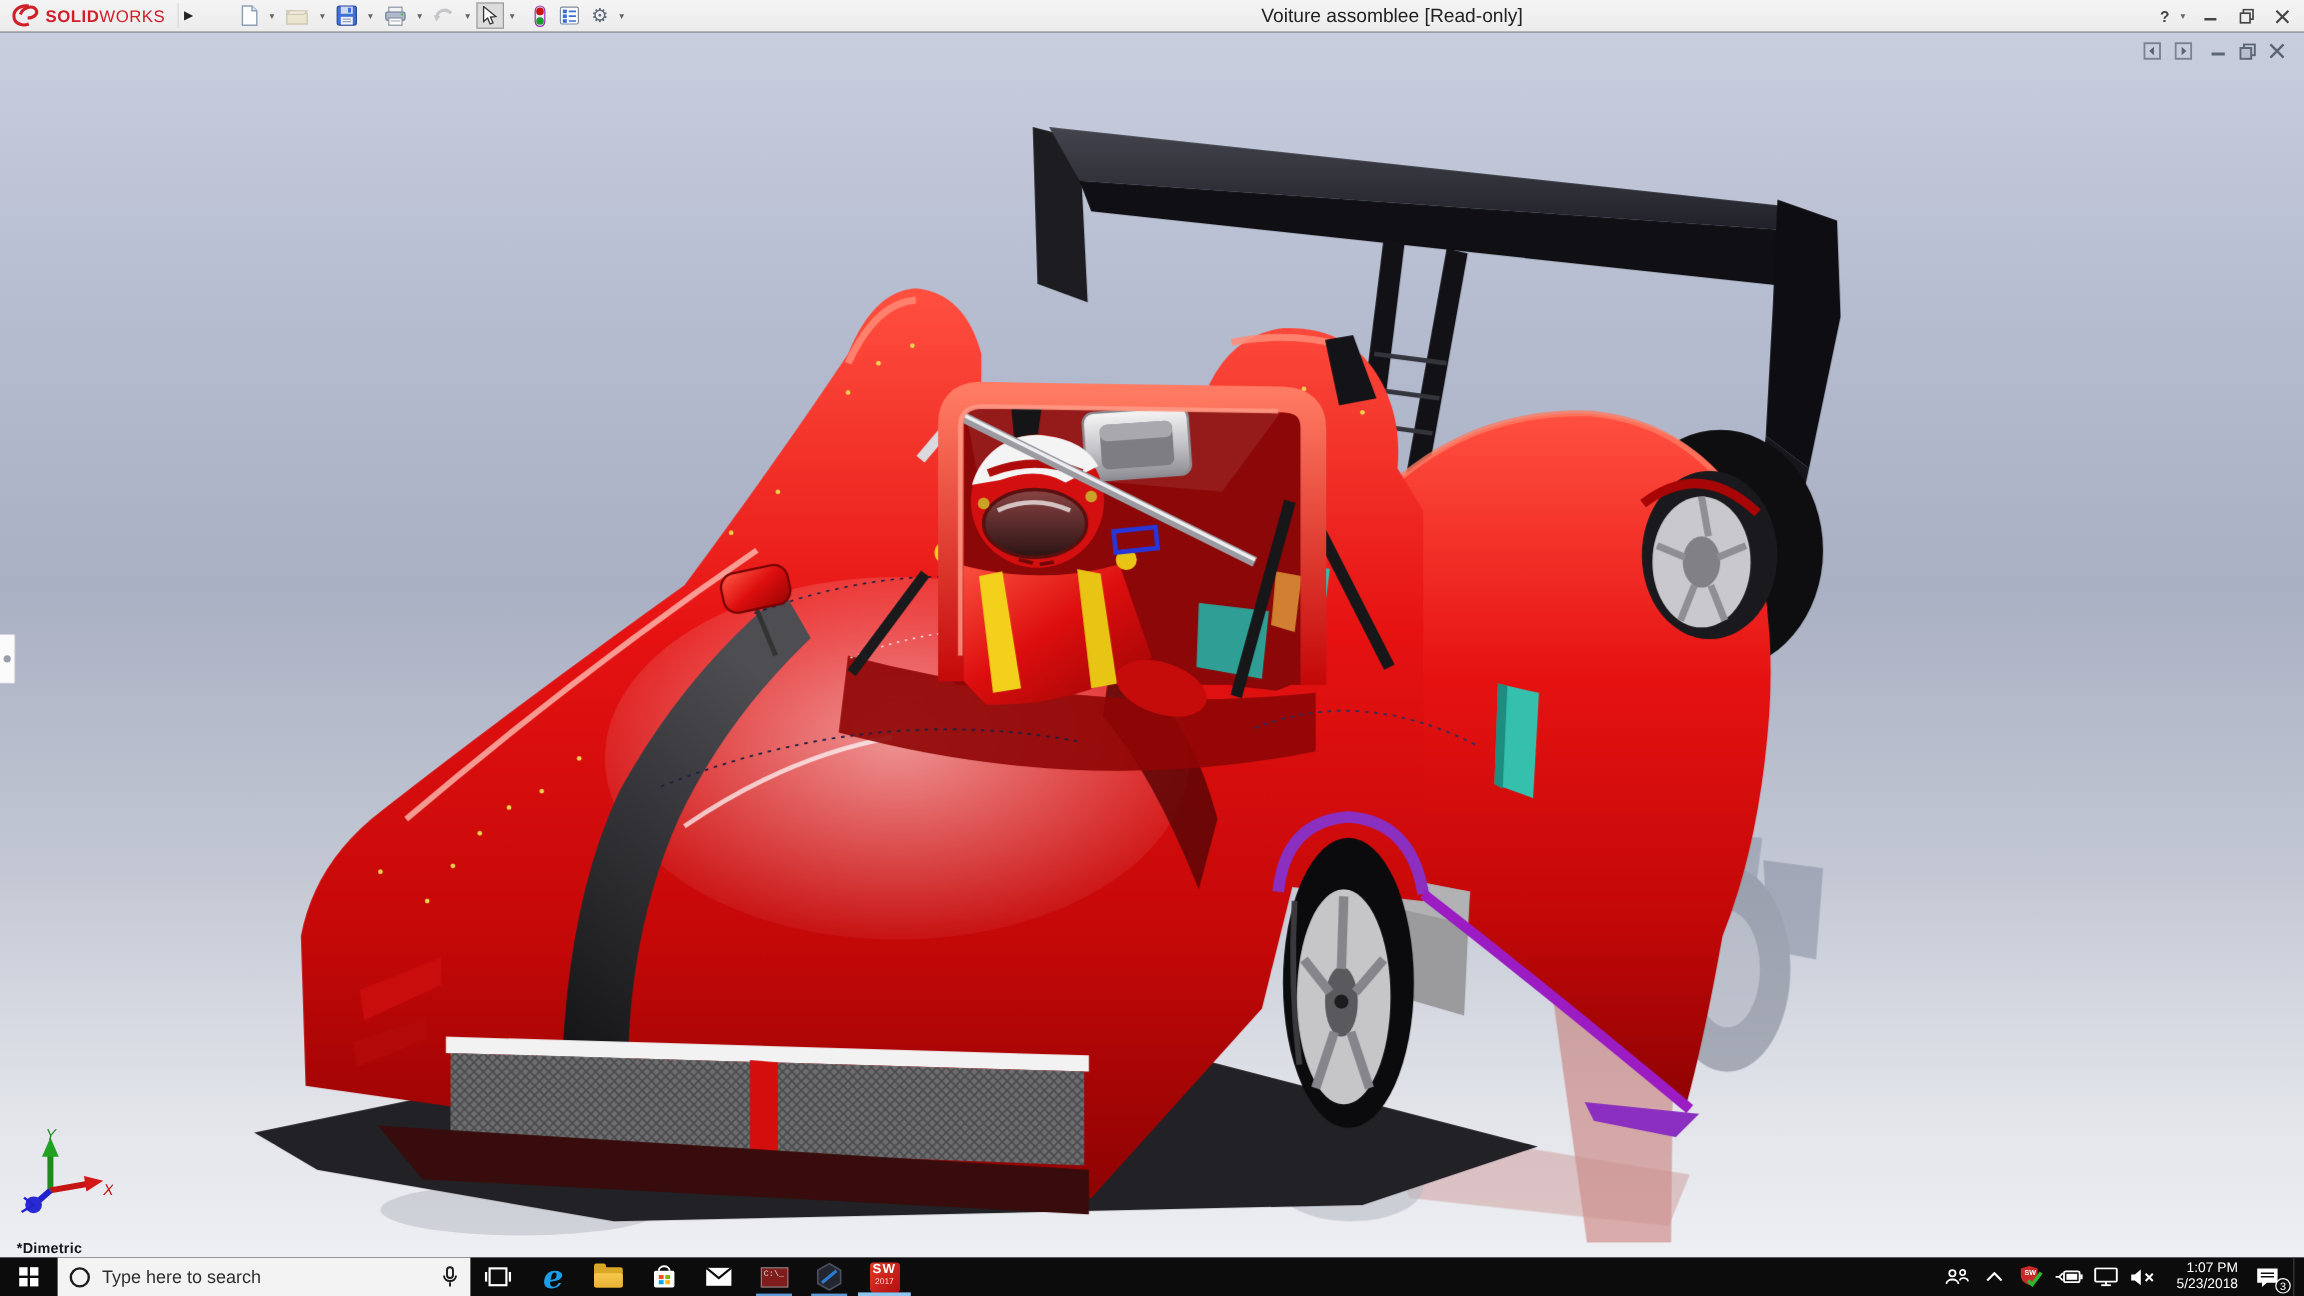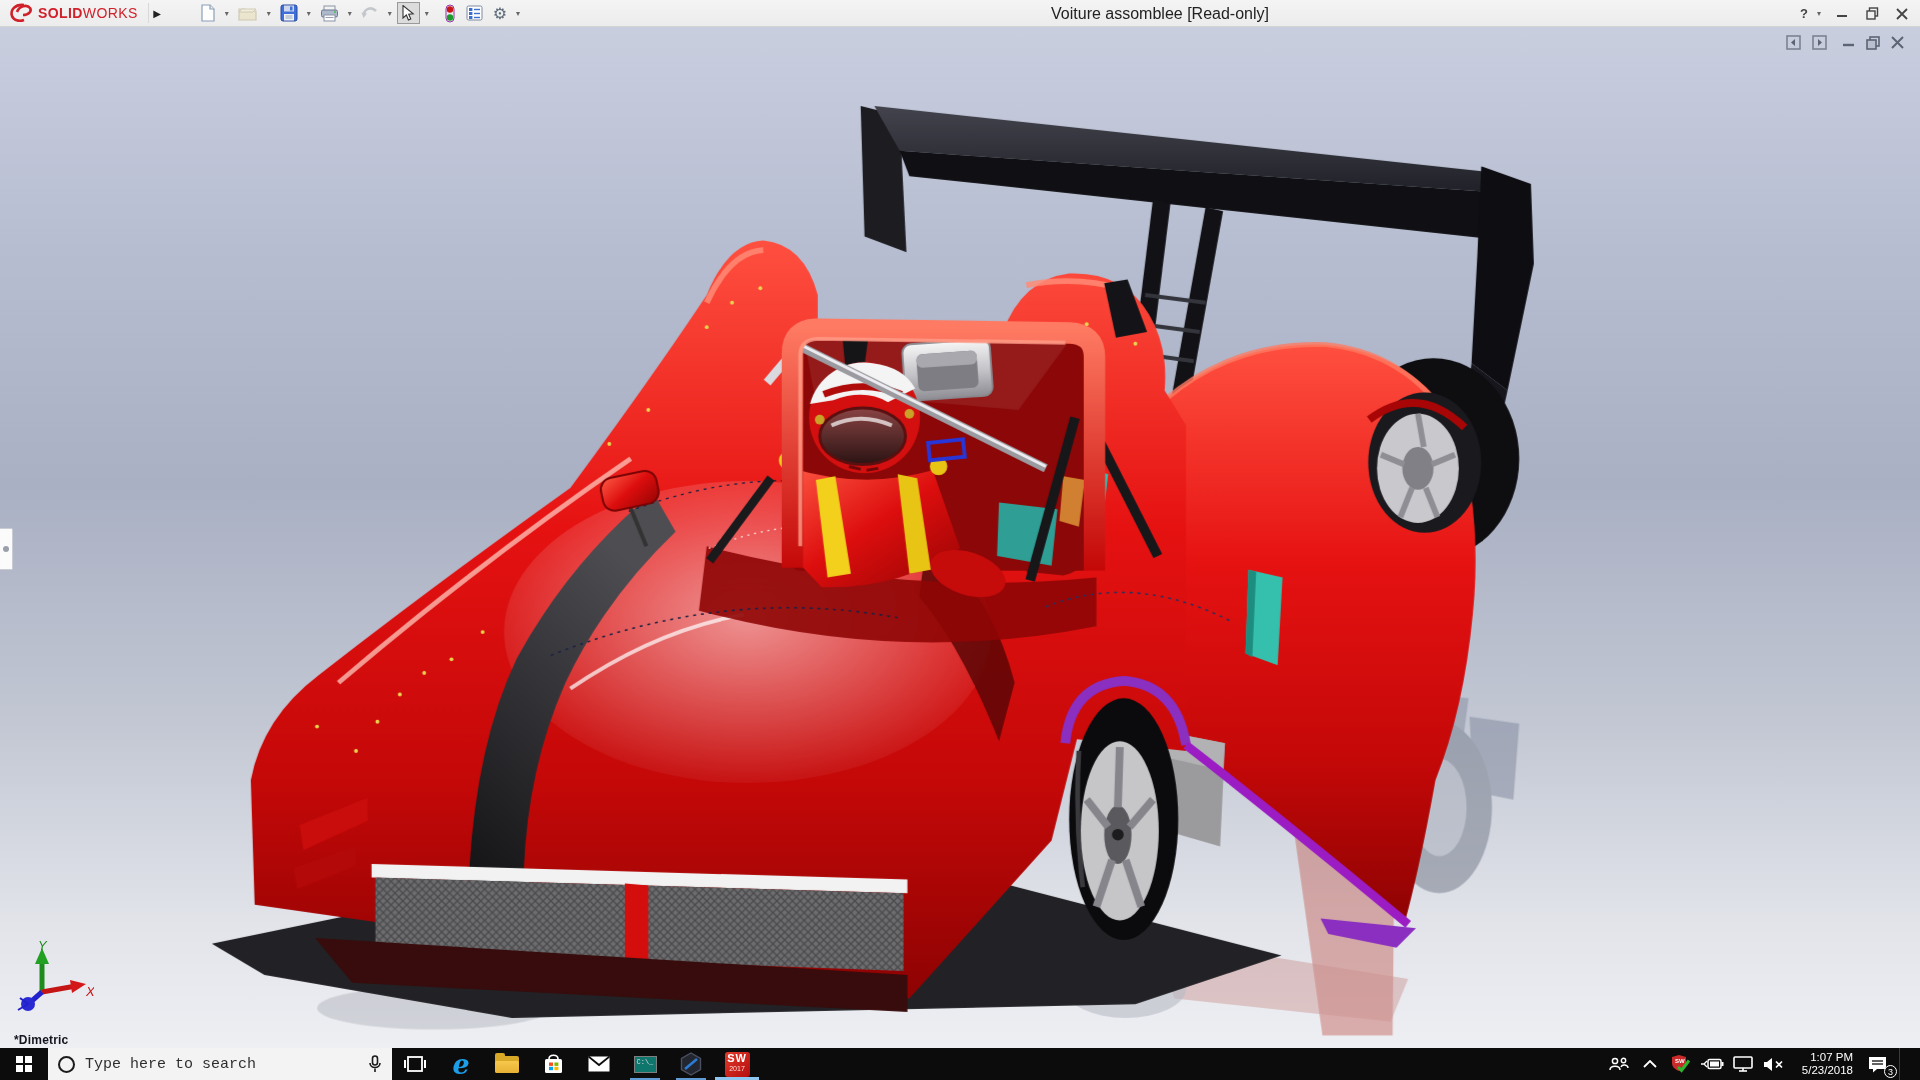--- a/index.html
+++ b/index.html
@@ -46,33 +46,33 @@
   
   .taskbar { position:absolute; left:0; top:1048px; width:1920px; height:32px; background:#0c0c0c;
              display:flex; align-items:stretch; }
   .startbtn { width:48px; display:flex; align-items:center; justify-content:center; }
   .winlogo { display:grid; grid-template-columns:7px 7px; grid-template-rows:7px 7px; gap:1.5px; }
   .winlogo span { background:#fff; }
   .searchbox { width:344px; background:#f3f3f3; display:flex; align-items:center; gap:10px;
                padding:0 10px; }
   .cortana { width:17px; height:17px; border:2.5px solid #1b1b1b; border-radius:50%; }
   .searchbox input { flex:1; border:none; outline:none; background:transparent; font-size:15px;
-               color:#6d28d9; font-family:Liberation Mono, monospace; }
+               color:#6d28d9; font-family:Liberation Sans, sans-serif; }
   .searchbox input::placeholder { color:#1b1b1b; opacity:.92; }
   .tapp { width:46px; display:flex; align-items:center; justify-content:center; position:relative; }
   .runbar { position:absolute; bottom:0; left:50%; transform:translateX(-50%); height:2.5px;
             width:30px; background:#5f9bd5; }
   .runbar.active { width:44px; height:3px; background:#8ec6f0; }
-  .tray { margin-left:auto; display:flex; align-items:center; gap:7px; padding-right:16px; }
+  .tray { margin-left:auto; display:flex; align-items:center; gap:7px; padding-right:4px; }
   .tico { width:24px; height:32px; display:flex; align-items:center; justify-content:center; }
   .clock { width:62px; text-align:right; color:#fff; font-size:11.5px; line-height:13px;
            padding-right:2px; }
   .showdesk { width:5px; height:32px; border-left:1px solid #3a3a3a; }
 
-  .cmdicon { width:23px; height:17px; background:#0f766e; border:1px solid #7e7e7e;
+  .cmdicon { width:23px; height:17px; background:#7f1d1d; border:1px solid #7e7e7e;
              color:#ddd; font-family:Liberation Mono, monospace; font-size:7px; line-height:8px;
              padding:1px 2px; }
   .swcube { width:25px; height:25px; background:linear-gradient(135deg,#e23a2a,#b40d0d);
             border-radius:3px; color:#fff; text-align:center; }
   .swcube .l { font-size:11px; font-weight:700; line-height:13px; letter-spacing:1px; }
   .swcube .y { font-size:7px; line-height:7px; color:#ffd9d4; }
   .folder { position:relative; width:24px; height:17px; }
   .folder .back { position:absolute; inset:0; background:#d8a826; border-radius:2px; }
   .folder .tabf { position:absolute; left:0; top:-3px; width:10px; height:5px; background:#d8a826;
                   border-radius:2px 2px 0 0; }

